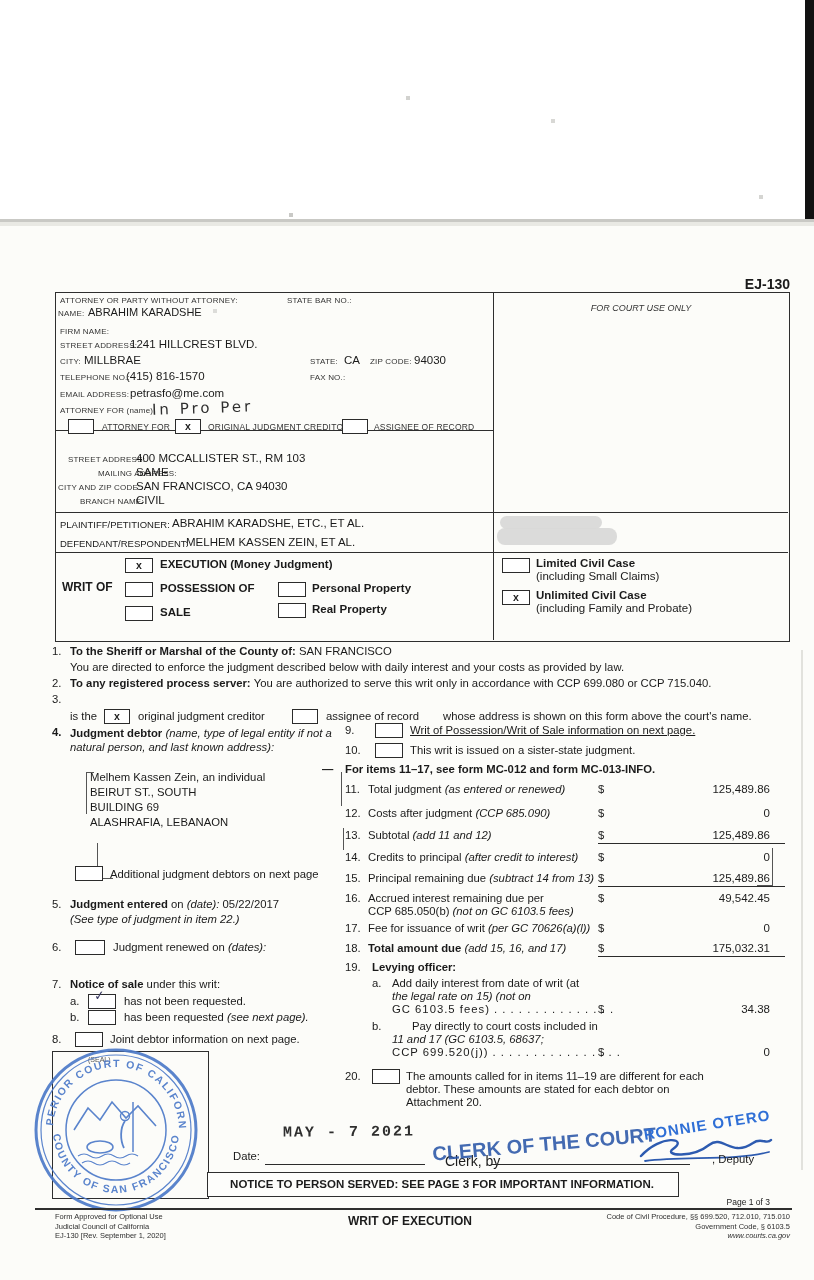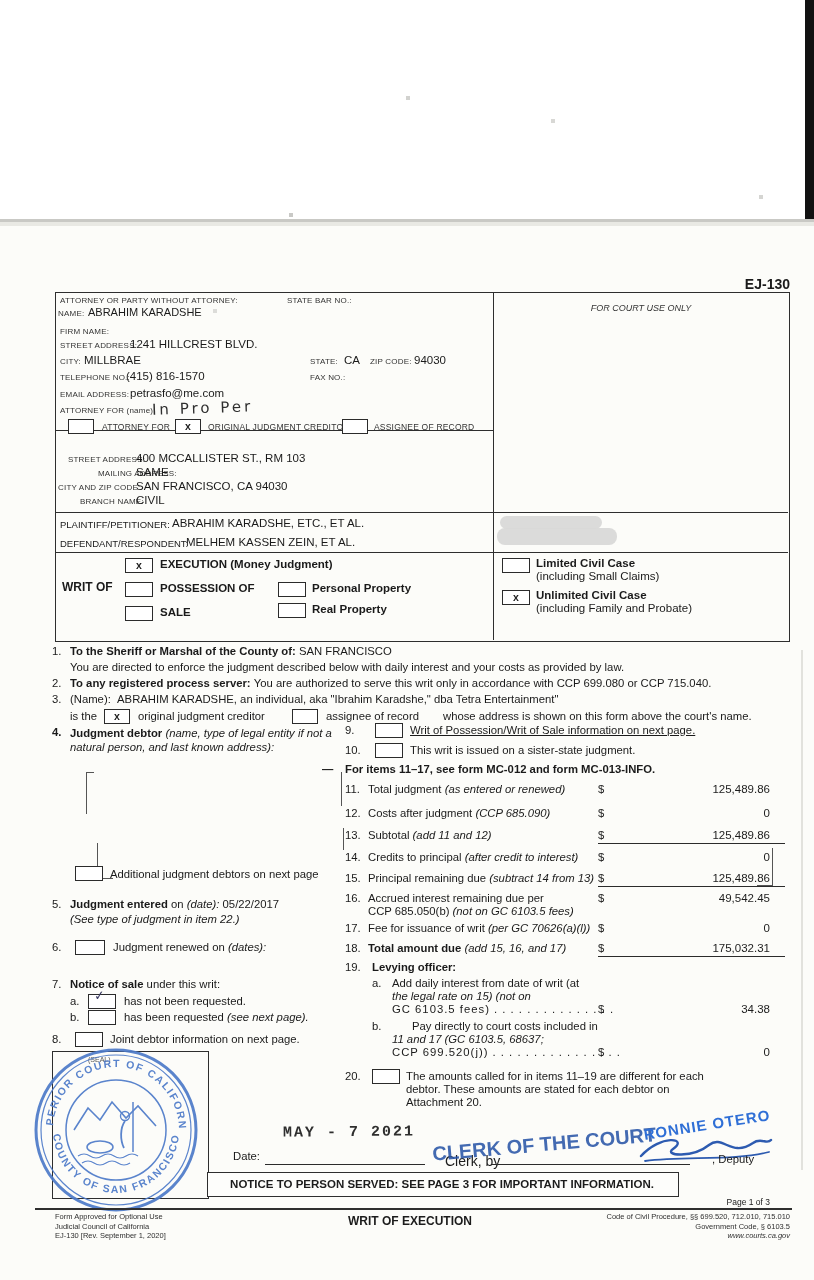--- a/index.html
+++ b/index.html
@@ -114,33 +114,38 @@
   <div class="abs val" style="left:536px;top:602px;">(including Family and Probate)</div>
 
   <div class="abs body" style="left:52px;top:645px;">1.</div>
   <div class="abs body" style="left:70px;top:645px;"><span class="b">To the Sheriff or Marshal of the County of:</span>&nbsp;<span>SAN FRANCISCO</span></div>
   <div class="abs body" style="left:70px;top:661px;">You are directed to enforce the judgment described below with daily interest and your costs as provided by law.</div>
 
   <div class="abs body" style="left:52px;top:677px;">2.</div>
   <div class="abs body" style="left:70px;top:677px;"><span class="b">To any registered process server:</span>&nbsp;<span>You are authorized to serve this writ only in accordance with CCP 699.080 or CCP 715.040.</span></div>
 
   <div class="abs body" style="left:52px;top:693px;">3.</div>
-  <div class="abs body" style="left:70px;top:693px;"><span>(Name):</span>&nbsp;&nbsp;<span>ABRAHIM KARADSHE, an individual, aka "Ibrahim Karadshe," dba Tetra Entertainment"</span></div>
   <div class="abs body" style="left:70px;top:710px;">is the</div>
   <span class="cb" style="left:104px;top:709px;width:24px;">x</span>
   <div class="abs body" style="left:138px;top:710px;">original judgment creditor</div>
   <span class="cb" style="left:292px;top:709px;width:24px;"></span>
   <div class="abs body" style="left:326px;top:710px;">assignee of record</div>
   <div class="abs body" style="left:443px;top:710px;">whose address is shown on this form above the court's name.</div>
 
   <div class="abs body b" style="left:52px;top:726px;">4.</div>
   <div class="abs body wrap" style="left:70px;top:726px;width:276px;line-height:14px;"><span class="b">Judgment debtor</span>&nbsp;<span class="i">(name, type of legal entity if not a natural person, and last known address):</span></div>
 
   <div class="line" style="left:86px;top:772px;width:1px;height:42px;background:#555;"></div>
   <div class="line" style="left:86px;top:772px;width:8px;height:1px;background:#555;"></div>
+  <div class="abs body" style="left:90px;top:770px;line-height:15px;white-space:normal;width:260px;">
+    <div>Melhem Kassen Zein, an individual</div>
+    <div>BEIRUT ST., SOUTH</div>
+    <div>BUILDING 69</div>
+    <div>ALASHRAFIA, LEBANAON</div>
+  </div>
   <div class="line" style="left:97px;top:843px;width:1px;height:36px;background:#555;"></div>
   <div class="line" style="left:97px;top:878px;width:16px;height:1px;background:#555;"></div>
   <div class="line" style="left:341px;top:772px;width:1px;height:34px;background:#555;"></div>
   <div class="line" style="left:343px;top:828px;width:1px;height:22px;background:#555;"></div>
   <div class="line" style="left:772px;top:848px;width:1px;height:38px;background:#555;"></div>
   <div class="line" style="left:757px;top:885px;width:16px;height:1px;background:#555;"></div>
 
   <span class="cb" style="left:75px;top:866px;width:26px;"></span>
   <div class="abs body" style="left:110px;top:868px;">Additional judgment debtors on next page</div>
 

